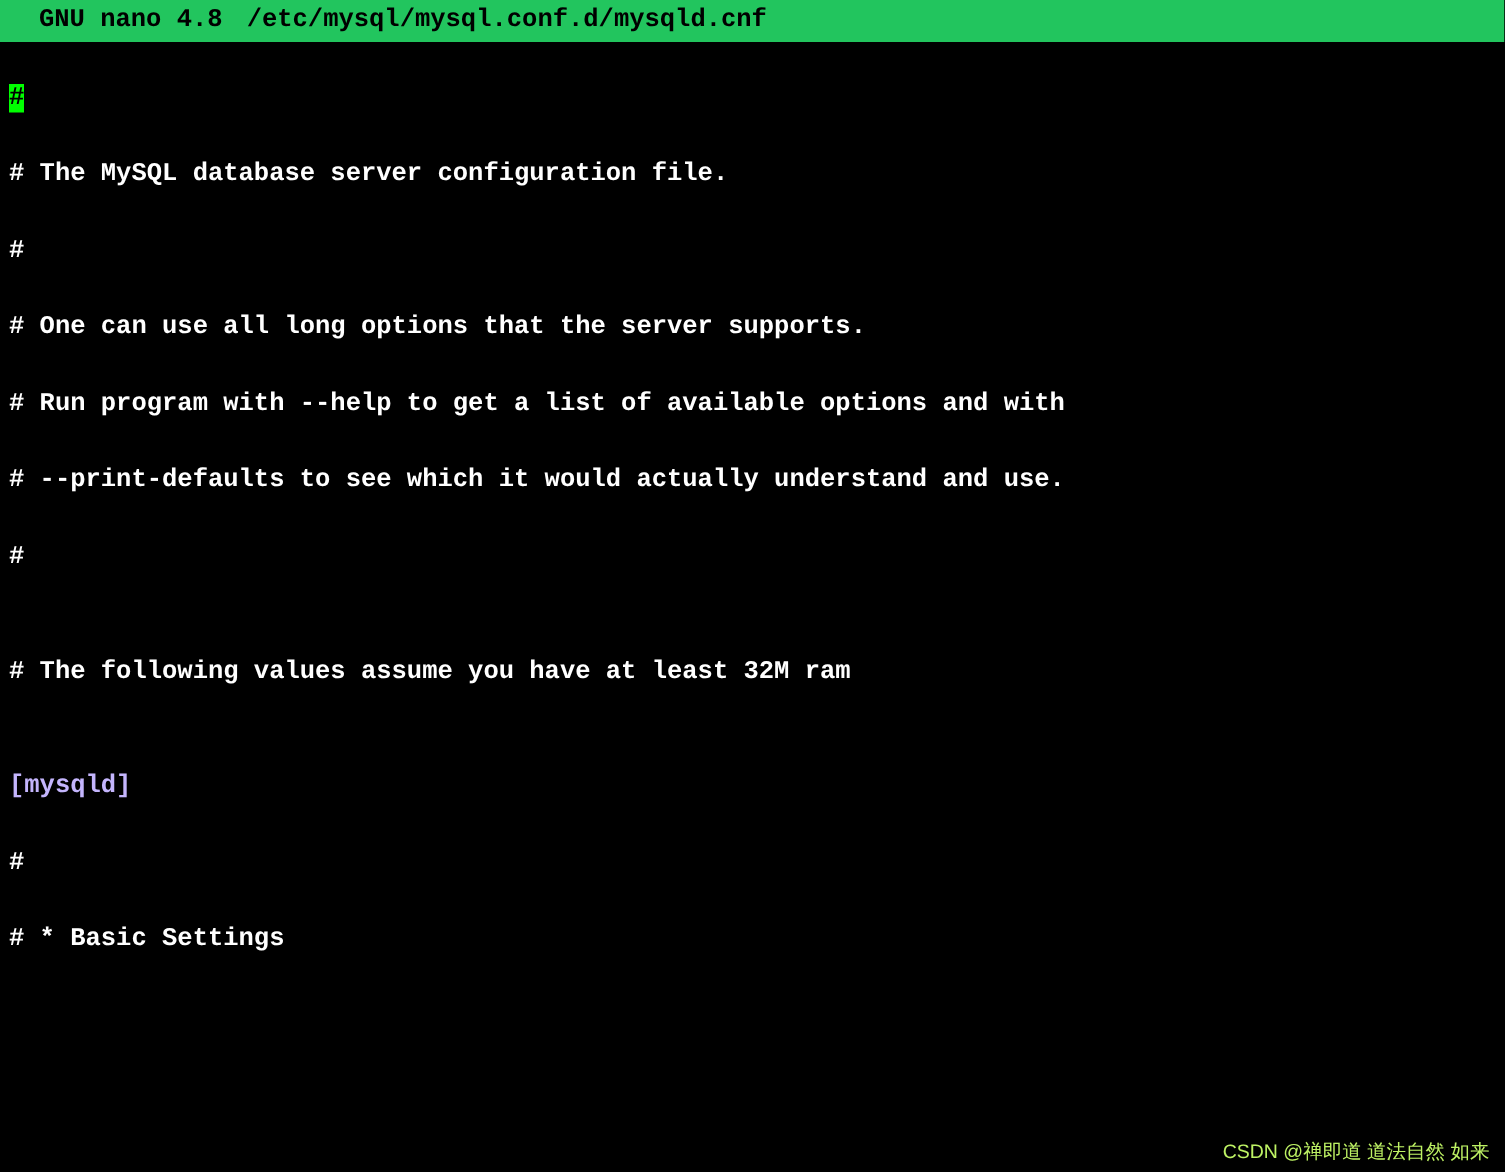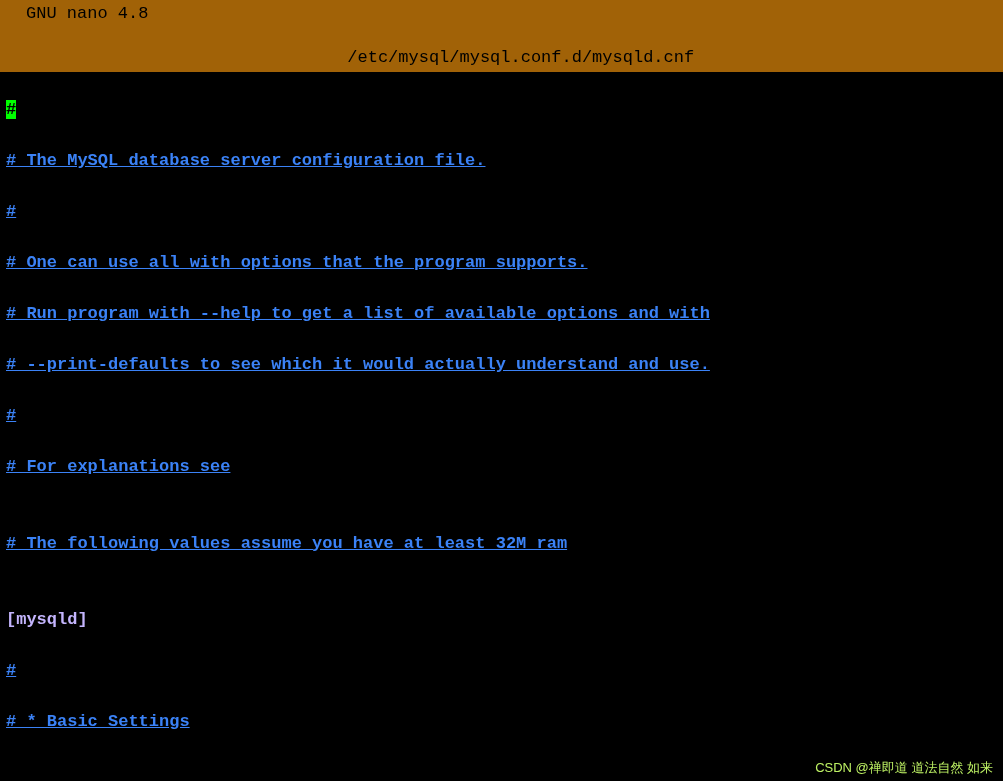--- a/index.html
+++ b/index.html
@@ -12,45 +12,43 @@
       font-family: "Courier New", monospace;
       font-size: 17px;
       line-height: 1.5;
       width: 1003px;
       height: 781px;
       overflow: hidden;
       position: relative;
       font-weight: bold;
     }
     .titlebar {
-      background: #a16207;
+      background: #22c55e;
       color: #000;
       display: flex;
       padding: 1px 6px;
-      font-weight: normal;
+      font-weight: bold;
       white-space: pre;
       gap: 16px;
     }
     .titlebar .app {
       flex: 0 0 auto;
       padding-left: 20px;
     }
     .titlebar .file {
       flex: 1;
-      text-align: center;
+      text-align: left;
       padding-right: 120px;
-      margin-top: 44px;
     }
     .content {
       padding: 0 6px;
       white-space: pre;
     }
     .comment {
-      color: #3b82f6;
-      text-decoration: underline;
+      color: #ffffff;
     }
     .cursor {
       background: #00ff00;
       color: #000;
     }
     .section {
       color: #c4b5fd;
       font-weight: bold;
     }
     .watermark {
@@ -71,25 +69,24 @@
 
 <div class="titlebar">
   <span class="app">GNU nano 4.8</span>
   <span class="file">/etc/mysql/mysql.conf.d/mysqld.cnf</span>
 </div>
 
 <div class="content">
 <span class="line"><span class="cursor">#</span></span>
 <span class="line comment"># The MySQL database server configuration file.</span>
 <span class="line comment">#</span>
-<span class="line comment"># One can use all with options that the program supports.</span>
+<span class="line comment"># One can use all long options that the server supports.</span>
 <span class="line comment"># Run program with --help to get a list of available options and with</span>
 <span class="line comment"># --print-defaults to see which it would actually understand and use.</span>
 <span class="line comment">#</span>
-<span class="line comment"># For explanations see</span>
 <span class="line"></span>
 <span class="line comment"># The following values assume you have at least 32M ram</span>
 <span class="line"></span>
 <span class="line section">[mysqld]</span>
 <span class="line comment">#</span>
 <span class="line comment"># * Basic Settings</span>
 
 
 
 

